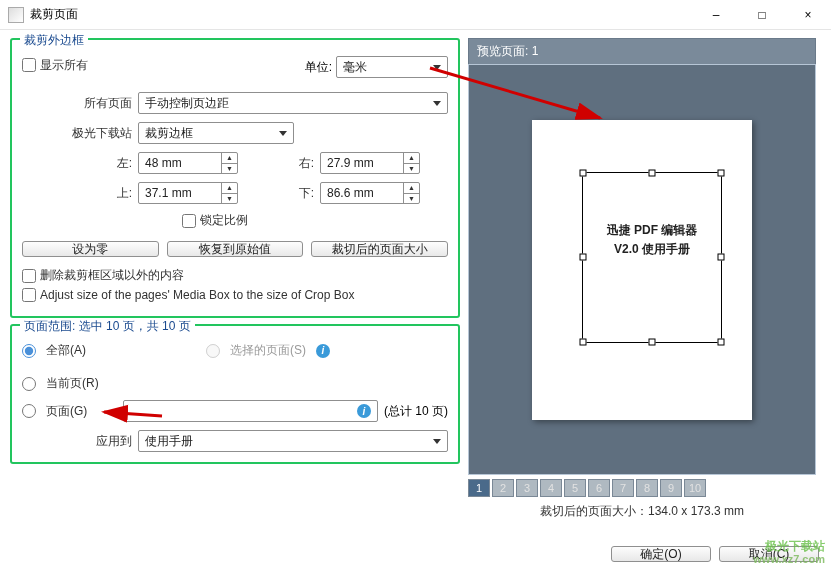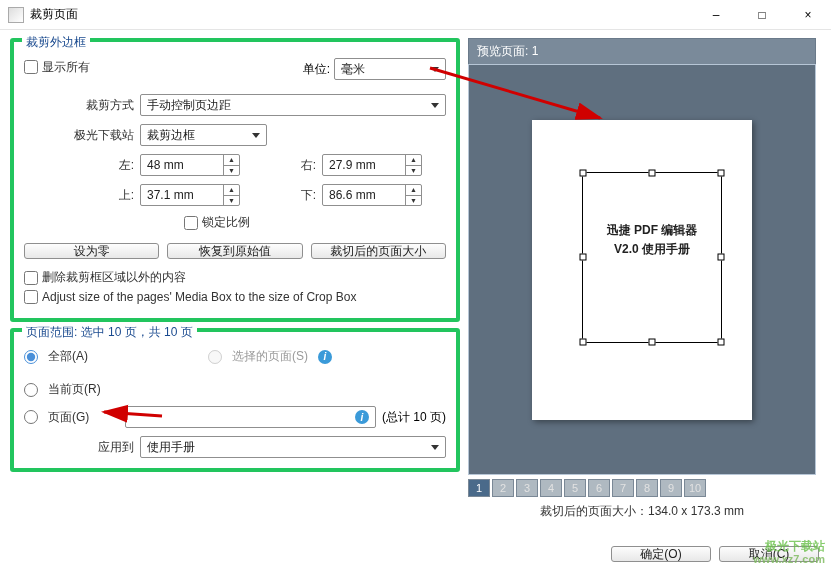--- a/index.html
+++ b/index.html
@@ -9,21 +9,21 @@
 .titlebar .app-icon { width: 16px; height: 16px; background: linear-gradient(135deg,#ddd,#fff); border: 1px solid #aaa; margin-right: 6px; }
 .titlebar .title { flex: 1; color: #000; }
 .titlebar .win-btns { display: flex; }
 .titlebar .win-btn { width: 46px; height: 30px; display: flex; align-items: center; justify-content: center; color: #000; }
 
 .content { display: flex; padding: 8px 10px 8px 10px; gap: 8px; height: 498px; }
 
 .left-col { width: 450px; display: flex; flex-direction: column; gap: 6px; }
 .right-col { width: 348px; display: flex; flex-direction: column; }
 
-.groupbox { border: 4px solid #22c55e; border-radius: 3px; padding: 10px 10px 10px 10px; position: relative; }
+.groupbox { border: 2px solid #22c55e; border-radius: 3px; padding: 10px 10px 10px 10px; position: relative; }
 .groupbox .legend { position: absolute; top: -8px; left: 8px; background: #fff; padding: 0 4px; color: #1a4a8f; font-size: 12px; }
 
 .row { display: flex; align-items: center; margin-bottom: 8px; gap: 6px; }
 .row label.lbl { text-align: right; color: #333; }
 
 input[type=checkbox] { width: 14px; height: 14px; margin-right: 4px; accent-color: #4a90d9; }
 .chk-row { display: flex; align-items: center; margin-bottom: 4px; color: #333; }
 
 .combo { height: 22px; border: 1px solid #8f8f8f; background: #fff; padding: 0 20px 0 6px; position: relative; border-radius: 2px; display: flex; align-items: center; color: #222; }
 .combo::after { content: ""; position: absolute; right: 6px; top: 8px; width: 0; height: 0; border-left: 4px solid transparent; border-right: 4px solid transparent; border-top: 5px solid #333; }
@@ -100,29 +100,29 @@
         </div>
         <div style="display:flex;align-items:center;gap:4px;">
           <span class="lbl">单位:</span>
           <div class="combo" style="width:112px;">
             <span>毫米</span>
           </div>
         </div>
       </div>
 
       <div class="row">
-        <label class="lbl" style="width:110px;">裁剪方式</label>
+        <label class="lbl" style="width:110px;">所有页面</label>
         <div class="combo" style="flex:1;">
           <span>手动控制页边距</span>
         </div>
       </div>
 
       <div class="row">
         <label class="lbl" style="width:110px;">极光下载站</label>
-        <div class="combo" style="width:127px;">
+        <div class="combo" style="width:156px;">
           <span>裁剪边框</span>
         </div>
       </div>
 
       <div class="row">
         <label class="lbl" style="width:110px;">左:</label>
         <div class="spinbox" style="width:100px;">
           <div class="val">48 mm</div>
           <div class="sp">
               <div>▲</div>

